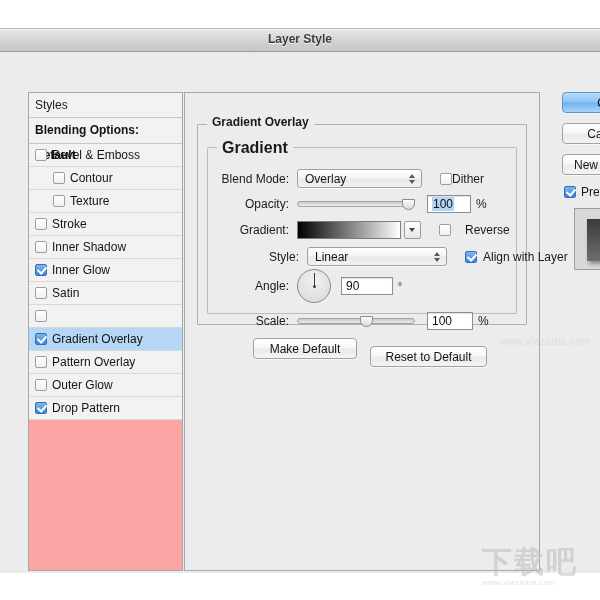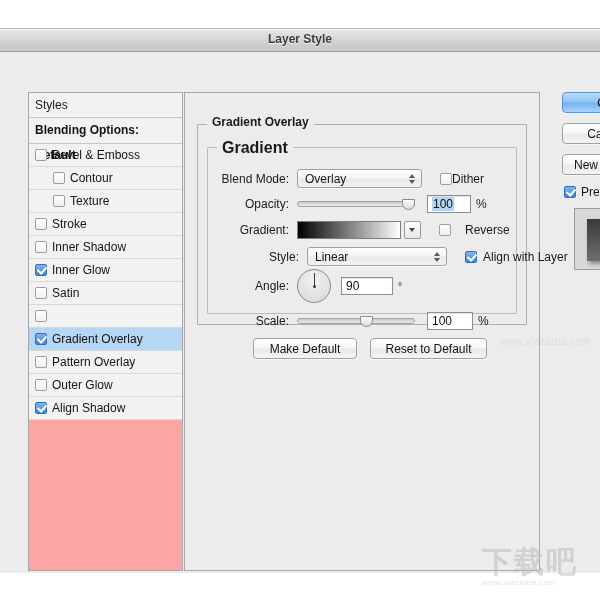--- a/index.html
+++ b/index.html
@@ -509,21 +509,21 @@
             <div class="style-row">
               <span class="cb"></span>
               <span class="lbl">Pattern Overlay</span>
             </div>
             <div class="style-row">
               <span class="cb"></span>
               <span class="lbl">Outer Glow</span>
             </div>
             <div class="style-row">
               <span class="cb checked"></span>
-              <span class="lbl">Align Shadow</span>
+              <span class="lbl">Drop Pattern</span>
             </div>
           </div>
       </div>
 
       <div class="main-panel">
 
         <div class="group-outer">
           <div class="group-outer-border"></div>
           <div class="group-title">Gradient Overlay</div>
 
@@ -599,21 +599,21 @@
                 <span>100</span>
               </div>
               <span class="unit">%</span>
             </div>
 
           </div>
         </div>
 
         <div style="position:absolute; left:68px; top:245px; display:flex; gap:13px;">
           <div class="btn" style="width:104px;">Make Default</div>
-          <div class="btn" style="width:117px;">Reset to Default</div>
+          <div class="btn" style="width:117px;margin-top:8px;">Reset to Default</div>
         </div>
 
       </div>
 
       <div class="right-col">
         <div class="btn default rb">OK</div>
         <div class="btn rb">Cancel</div>
         <div class="btn rb">New Style...</div>
         <div class="preview-row">
           <span class="cb checked" id="cb-preview"></span>

